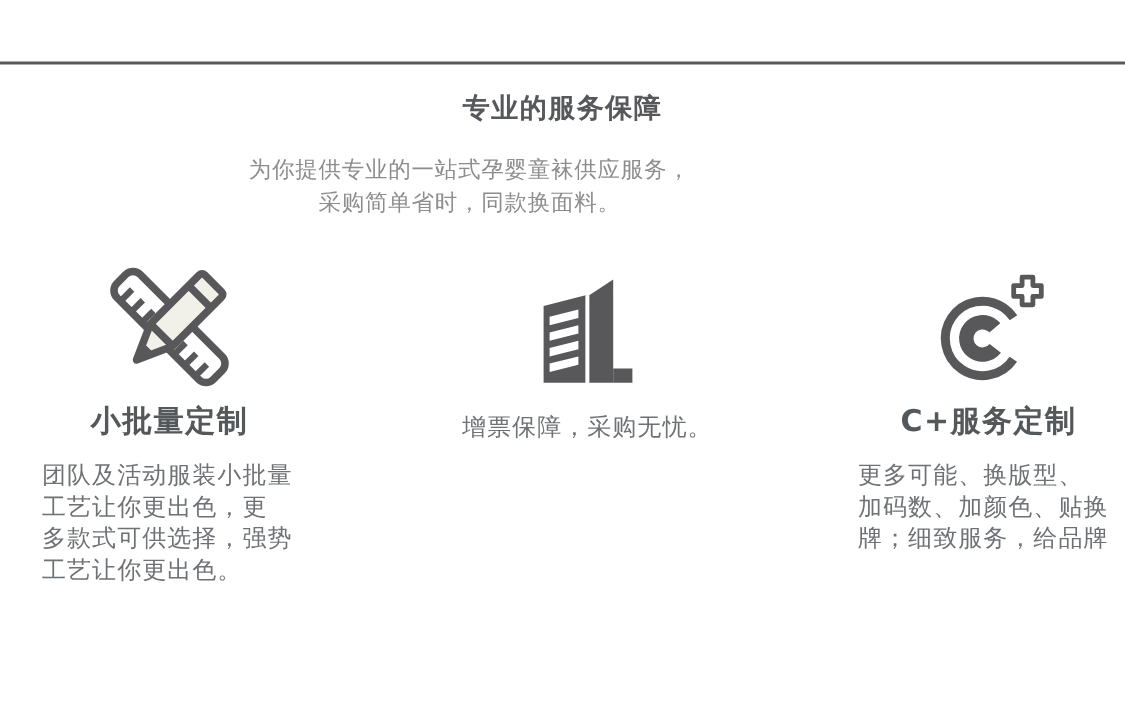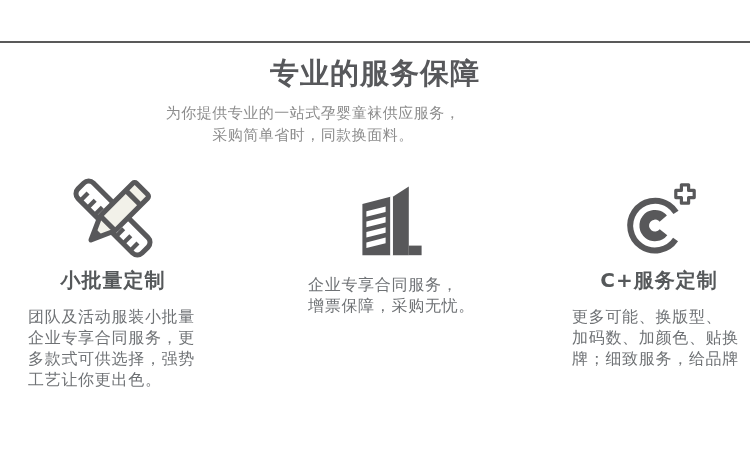--- a/index.html
+++ b/index.html
@@ -7,21 +7,21 @@
   .stage {
     position:relative; width:750px; height:469px; background:#ffffff;
     overflow:hidden; margin:0 auto;
   }
   .top-divider {
     position:absolute; top:41px; left:0; width:750px; height:2px;
     background:#595959;
   }
   .page-title {
     position:absolute; top:57px; left:0; width:750px;
-    text-align:center; font-size:29px; font-weight:bold;
+    text-align:center; font-size:18px; font-weight:bold;
     color:#57585b; letter-spacing:1px; line-height:32px;
   }
   .page-subtitle {
     position:absolute; top:102px; left:0; width:626px;
     text-align:center; font-size:15px; color:#8d8d8d;
     line-height:22px; letter-spacing:0.5px;
   }
   .features { position:absolute; top:176px; left:0; width:750px; height:270px; }
   .feature-col { position:absolute; top:0; }
   .feature-col.c1 { left:28px;  width:170px; }
@@ -77,21 +77,21 @@
             <rect x="37.5" y="1" width="25" height="58" rx="3" fill="#f2f1e9" stroke="#58585a" stroke-width="6" stroke-linejoin="round"></rect>
             <line x1="37.5" y1="16" x2="62.5" y2="16" stroke="#58585a" stroke-width="6"></line>
             <path d="M37.5 59 L62.5 59 L50 87 Z" fill="#f2f1e9" stroke="#58585a" stroke-width="6" stroke-linejoin="round"></path>
             <path d="M44.5 75 L50 87 L55.5 75 Z" fill="#58585a" stroke="#58585a" stroke-width="3" stroke-linejoin="round"></path>
           </g>
         </svg>
       </div>
       <div class="feature-heading">小批量定制</div>
       <div class="feature-text">
           <div>团队及活动服装小批量</div>
-          <div>企业专享合同服务，更</div>
+          <div>工艺让你更出色，更</div>
           <div>多款式可供选择，强势</div>
           <div>工艺让你更出色。</div>
         </div>
     </div>
 
     <div class="feature-col c2">
       <div class="icon-box">
         <svg width="82" height="80" viewBox="0 0 100 100">
           <g fill="#58585a">
             <polygon points="56,21 76,8 76,94 56,94"></polygon>
@@ -101,21 +101,20 @@
           <g fill="#ffffff">
             <polygon points="23,39 47,33 47,40 23,46"></polygon>
             <polygon points="23,52 47,46 47,53 23,59"></polygon>
             <polygon points="23,65 47,59 47,66 23,72"></polygon>
             <polygon points="23,78 47,72 47,79 23,85"></polygon>
             <polygon points="53,21 56,21 56,94 53,94"></polygon>
           </g>
         </svg>
       </div>
       <div class="feature-text">
-          <div>企业专享合同服务，</div>
           <div>增票保障，采购无忧。</div>
         </div>
     </div>
 
     <div class="feature-col c3">
       <div class="icon-box">
         <svg width="82" height="80" viewBox="0 0 100 100">
           <circle cx="45" cy="57" r="31" fill="none" stroke="#58585a" stroke-width="7.5" stroke-dasharray="158 37" transform="rotate(34 45 57)"></circle>
           <circle cx="45" cy="57" r="13.5" fill="none" stroke="#58585a" stroke-width="12" stroke-dasharray="66 19" transform="rotate(38 45 57)"></circle>
           <path d="M78 6 h9 v7 h7 v9 h-7 v7 h-9 v-7 h-7 v-9 h7 Z" fill="#ffffff" stroke="#58585a" stroke-width="4" stroke-linejoin="round"></path>

